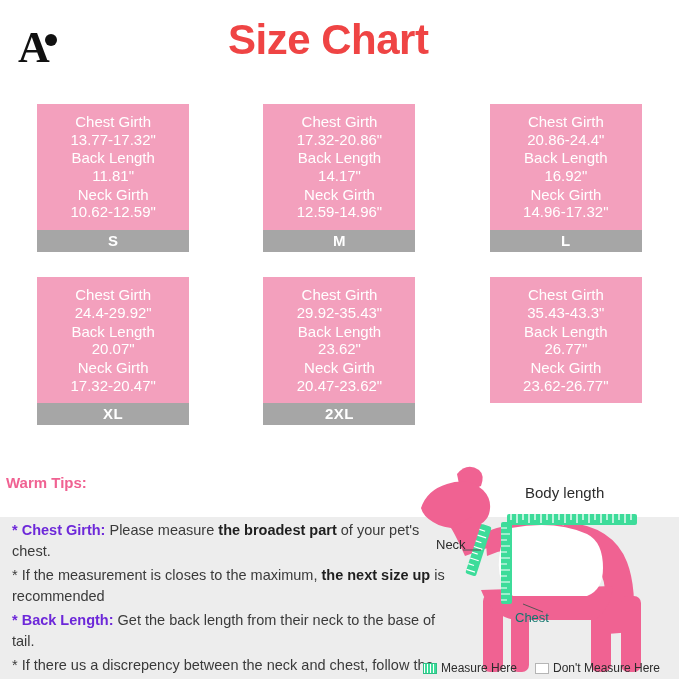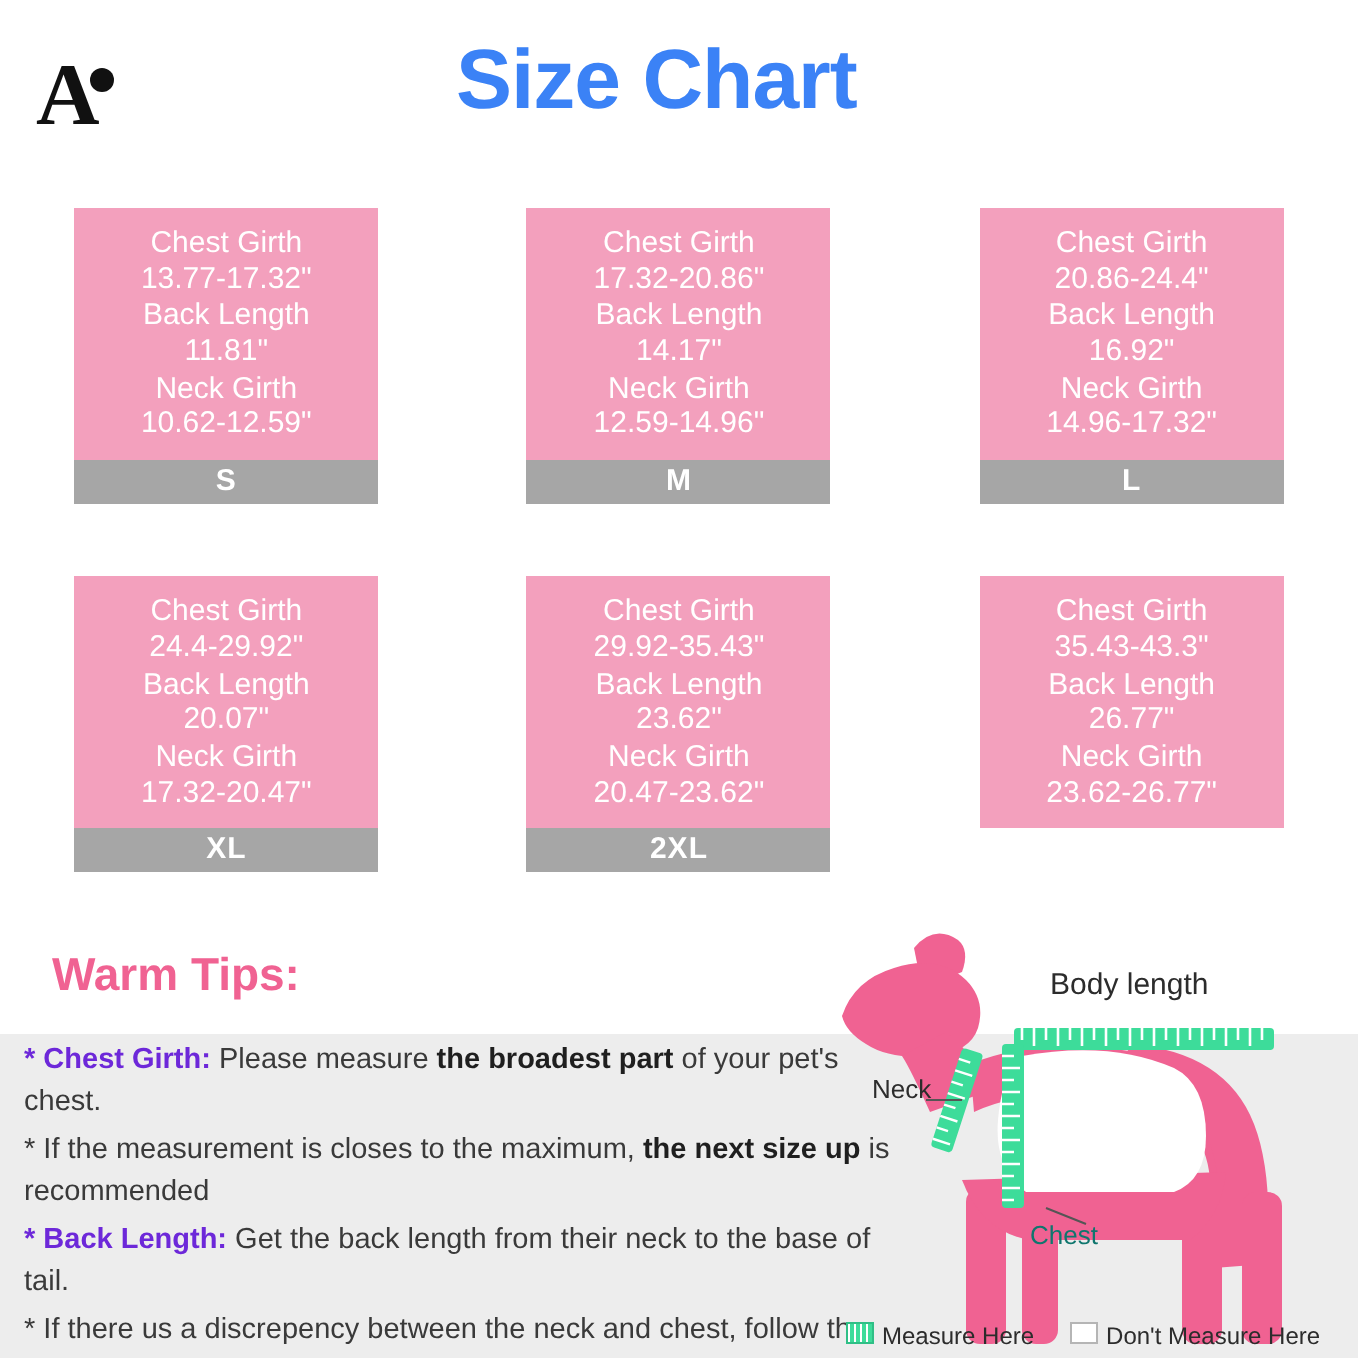--- a/index.html
+++ b/index.html
@@ -20,32 +20,32 @@
     color: #111; display: flex; align-items: center;
   }
   .logo .l-a { font-size: 44px; }
   .logo .l-dot {
     display: inline-block; width: 12px; height: 12px; border-radius: 50%;
     background: #111; margin: 0 -2px 16px -4px;
   }
   .logo .l-rest { font-size: 44px; letter-spacing: -2px; }
   .title {
     position: absolute; left: 228px; top: 16px;
-    font-size: 42px; font-weight: bold; color: #3b82f6;
+    font-size: 42px; font-weight: bold; color: #ef4444;
     font-family: "Liberation Sans", sans-serif;
     letter-spacing: -0.5px;
   }
 
   
   .grid {
     position: absolute; left: 0; top: 104px;
     width: 679px;
     display: grid;
     grid-template-columns: repeat(3, 1fr);
-    row-gap: 36px;
+    row-gap: 25px;
     justify-items: center;
   }
   .card { width: 152px; }
   .card-body {
     background: #f3a0bd;
     padding: 9px 6px 8px 6px;
     text-align: center;
     color: #ffffff;
     line-height: 1.18;
     font-size: 15px;
@@ -66,22 +66,22 @@
   .tips-panel {
     position: absolute; left: 0; top: 462px;
     width: 679px; height: 217px;
     background: #ffffff;
   }
   .tips-bg {
     position: absolute; left: 0; top: 55px; width: 679px; height: 162px;
     background: #ededed;
   }
   .tips-title {
-    position: absolute; left: 26px; top: 12px;
-    font-size: 23px; font-weight: bold; color: #f06292;
+    position: absolute; left: 6px; top: 12px;
+    font-size: 15px; font-weight: bold; color: #f06292;
   }
   .tips-lines {
     position: absolute; left: 12px; top: 58px; width: 448px;
     font-size: 14.5px; color: #3a3a3a; line-height: 1.42;
   }
   .tips-lines p { margin-bottom: 4px; }
   .pink { color: #6d28d9; font-weight: bold; }
   .bold { font-weight: bold; color: #1f1f1f; }
 
   
@@ -97,21 +97,21 @@
   .lbl-neck {
     position: absolute; left: 21px; top: 75px;
     font-size: 13px; color: #2c2c2c;
   }
   .lbl-chest {
     position: absolute; left: 100px; top: 148px;
     font-size: 13px; color: #0f766e;
   }
   .legend {
     position: absolute; left: 8px; bottom: 4px;
-    width: 256px; display: flex; align-items: flex-start;
+    width: 256px; display: flex; align-items: center;
     font-size: 12px; color: #2c2c2c;
   }
   .legend .sw-measure {
     display: inline-block; width: 14px; height: 11px;
     background: #3ddc9a; margin-right: 4px;
     background-image: repeating-linear-gradient(90deg,#ffffff 0 1px,transparent 1px 3px);
     border: 1px solid #2fbf86;
   }
   .legend .sw-dont {
     display: inline-block; width: 14px; height: 11px;

